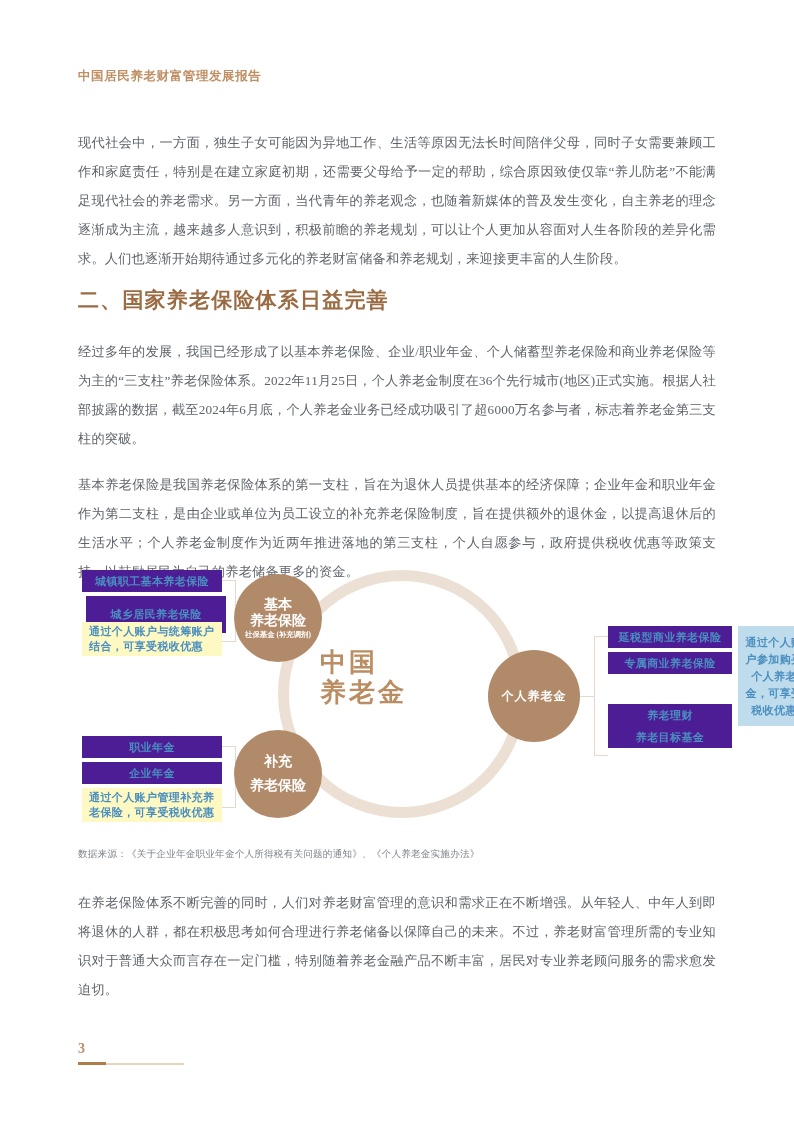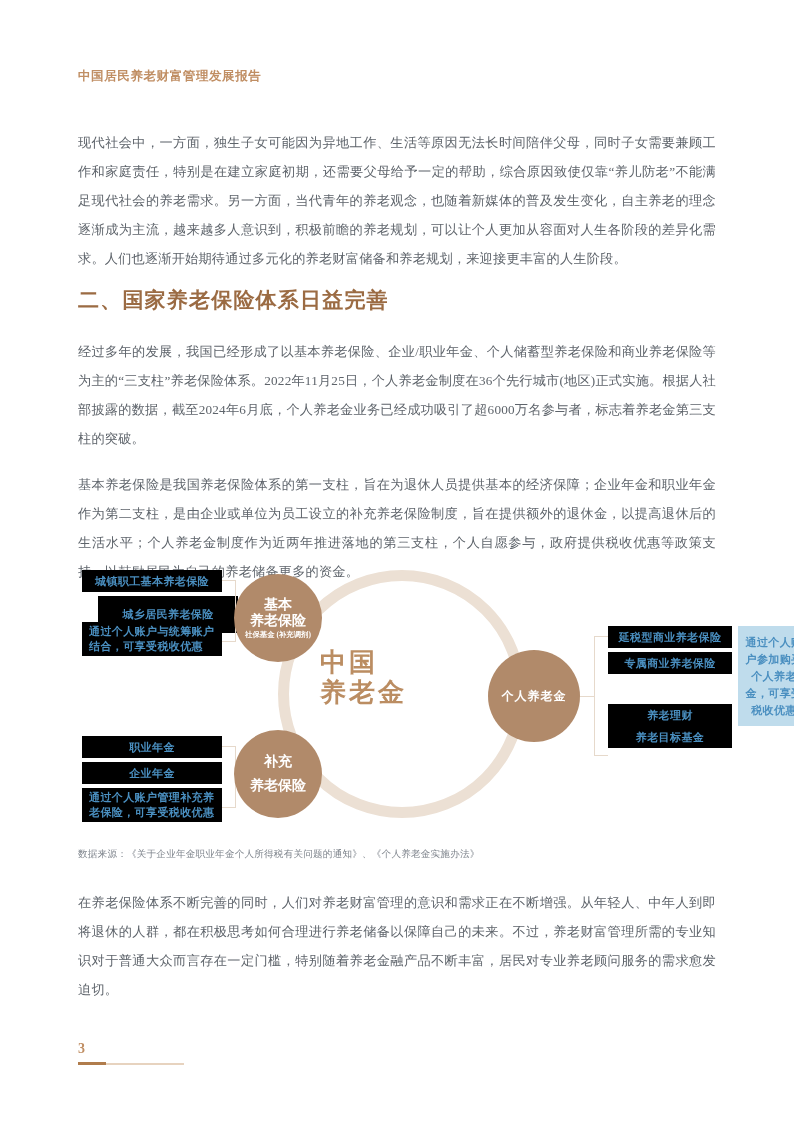--- a/index.html
+++ b/index.html
@@ -126,35 +126,35 @@
     font-weight: bold;
     letter-spacing: 0;
     line-height: 10px;
     margin-top: 1px;
   }
   .node-line { display: block; }
 
   
   .box {
     position: absolute;
-    background: #000000;
+    background: #4c1d95;
     color: #4a8fc0;
     font-size: 11px;
     font-weight: bold;
     display: flex;
     align-items: center;
     justify-content: center;
     text-align: center;
     letter-spacing: 0.4px;
     font-family: "Liberation Serif", "DejaVu Serif", serif;
     line-height: 15px;
     box-sizing: border-box;
   }
   .box.deep {
-    background: #000000;
+    background: #fef9c3;
     justify-content: flex-start;
     text-align: left;
     padding-left: 7px;
     padding-right: 4px;
   }
   .box.tall {
     background: #bfdcec;
     text-align: center;
     line-height: 17px;
     padding: 0 5px;
@@ -235,21 +235,21 @@
   <div class="diagram">
 
     <div class="ring"></div>
 
     <div class="center-label">
       <span>中国</span>
       <span>养老金</span>
     </div>
 
     <div class="box" style="left:12px; top:18px; width:140px; height:22px;">城镇职工基本养老保险</div>
-    <div class="box" style="left:28px; top:44px; width:140px; height:37px;">城乡居民养老保险</div>
+    <div class="box" style="left:16px; top:44px; width:140px; height:37px;">城乡居民养老保险</div>
     <div class="box deep" style="left:12px; top:70px; width:140px; height:34px;">通过个人账户与统筹账户结合，可享受税收优惠</div>
 
     <div class="bracket left-grp" style="left:152px; top:28px; width:14px; height:62px;"></div>
     <div class="stem" style="left:166px; top:58px; width:14px;"></div>
 
     <div class="box" style="left:12px; top:184px; width:140px; height:22px;">职业年金</div>
     <div class="box" style="left:12px; top:210px; width:140px; height:22px;">企业年金</div>
     <div class="box deep" style="left:12px; top:236px; width:140px; height:34px;">通过个人账户管理补充养老保险，可享受税收优惠</div>
 
     <div class="bracket left-grp" style="left:152px; top:194px; width:14px; height:62px;"></div>

